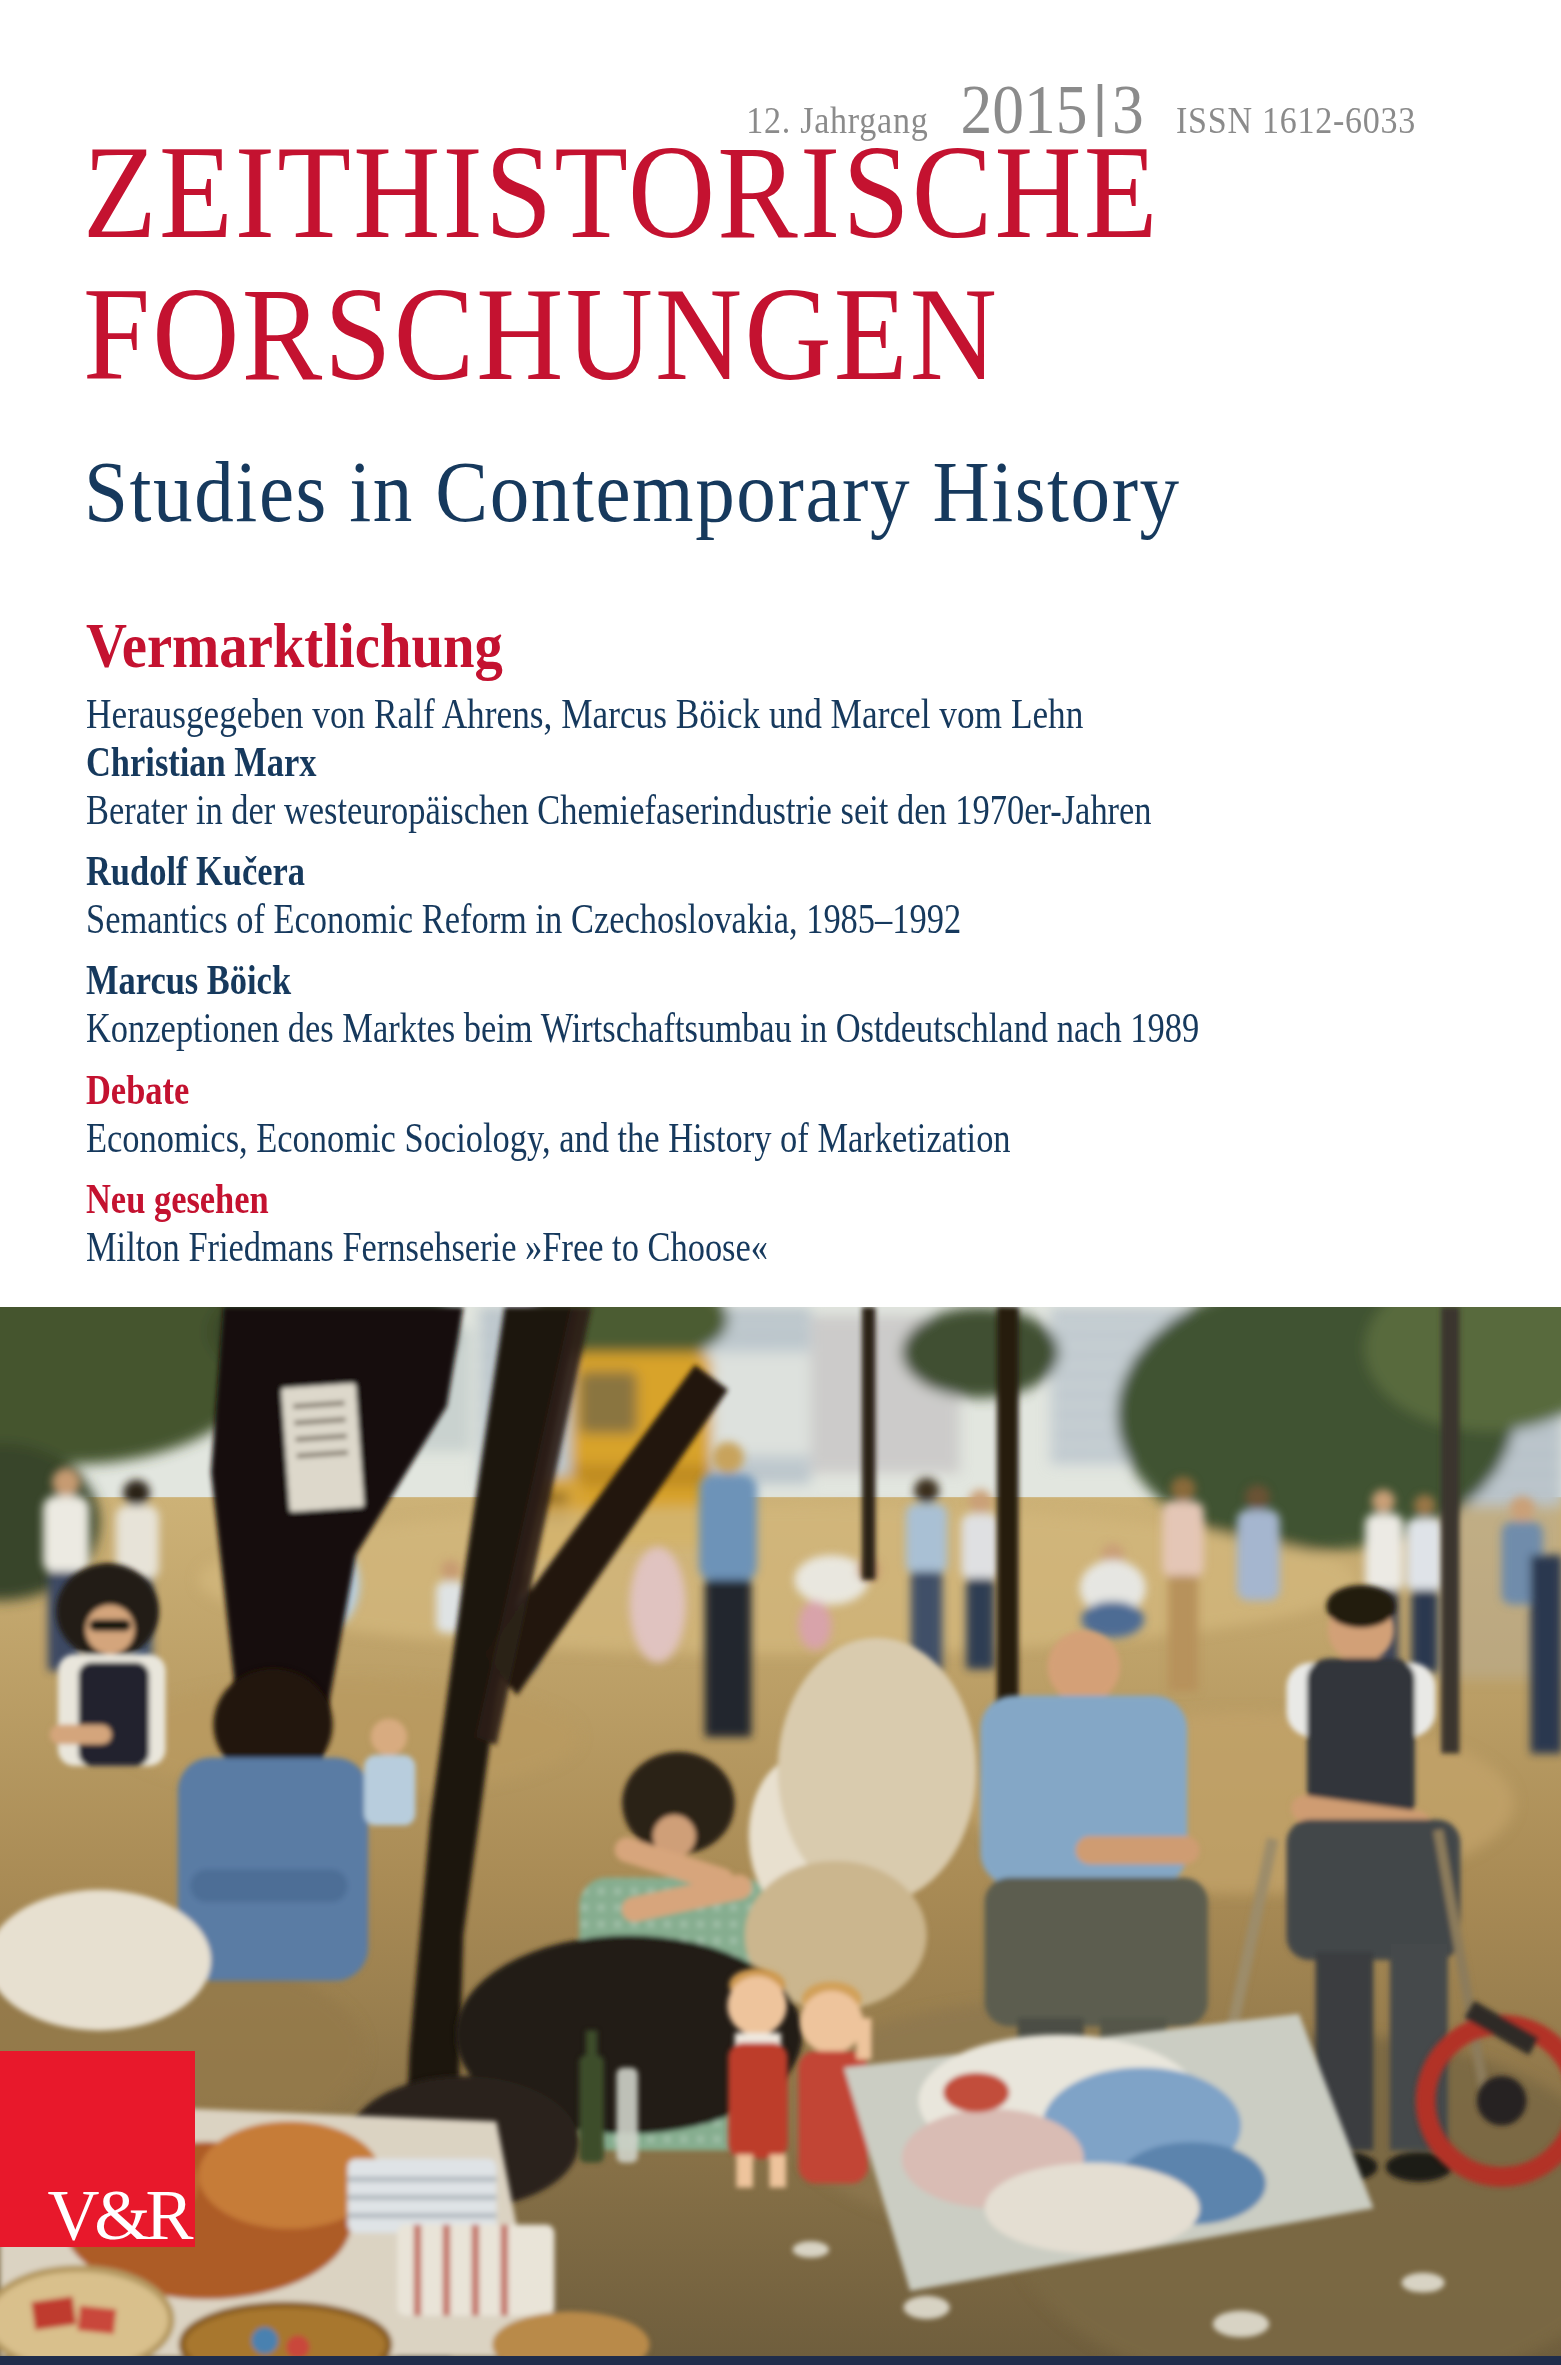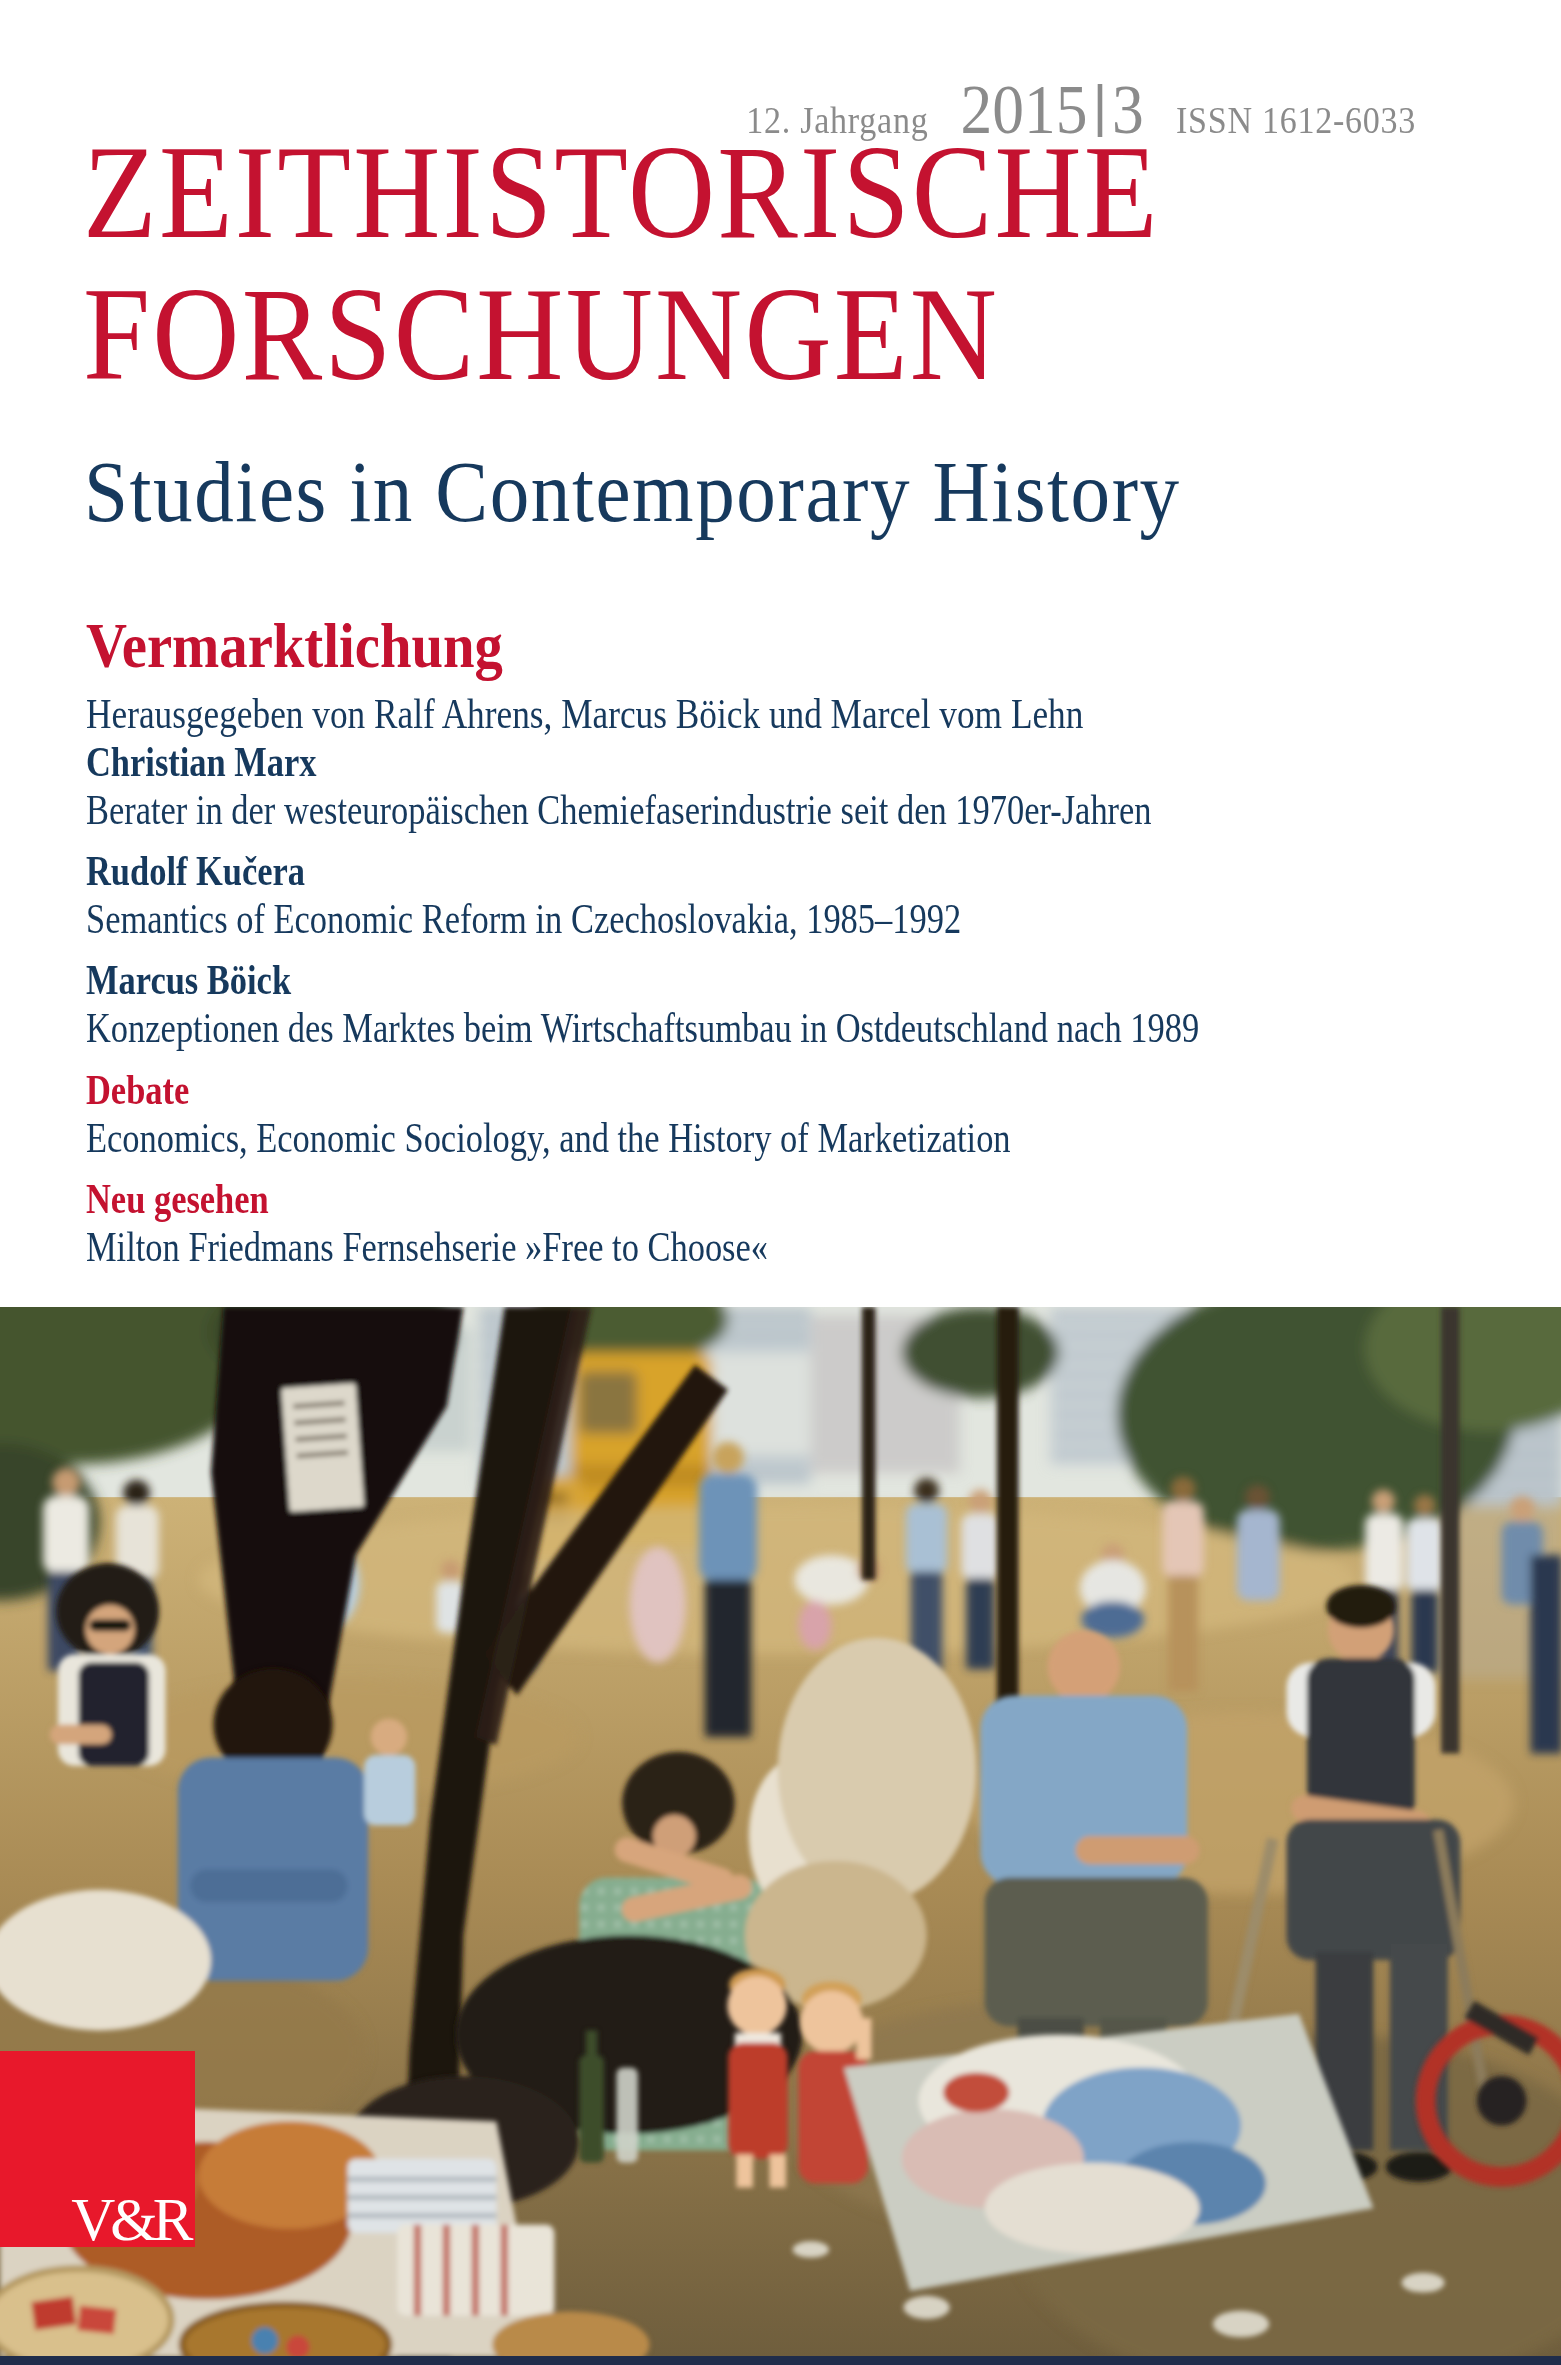--- a/index.html
+++ b/index.html
@@ -33,21 +33,21 @@
   .entry-heading.red{color:var(--title_red);}
   .entry-title{font-size:42px;color:var(--navy);line-height:48px;white-space:nowrap;}
 
   
   .photo{position:absolute;left:0;top:1307px;width:1562px;height:1050px;overflow:hidden;background:#b69a63;}
   .photo svg{display:block;width:100%;height:100%;}
 
   
   .logo-square{position:absolute;left:0;top:2051px;width:195px;height:196px;background:var(--logo_red);
                display:flex;align-items:flex-end;justify-content:flex-end;box-sizing:border-box;padding-right:6.6px;}
-  .vr{font-size:61px;line-height:.88;color:#ffffff;letter-spacing:-5px;font-weight:400;}
+  .vr{font-size:72px;line-height:.88;color:#ffffff;letter-spacing:-5px;font-weight:400;}
 
   .bottom-bar{position:absolute;left:0;top:2356px;width:1562px;height:10px;background:var(--bottom_bar);}
 </style>
 </head>
 <body>
 
 <div class="page">
 
   <header class="issue-info">
     <span class="vol">12. Jahrgang</span>

